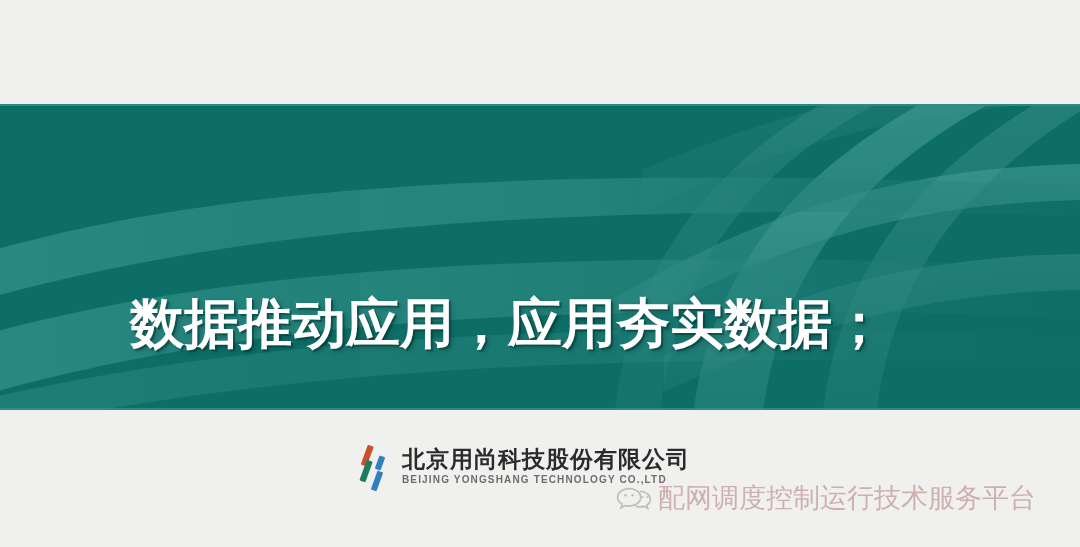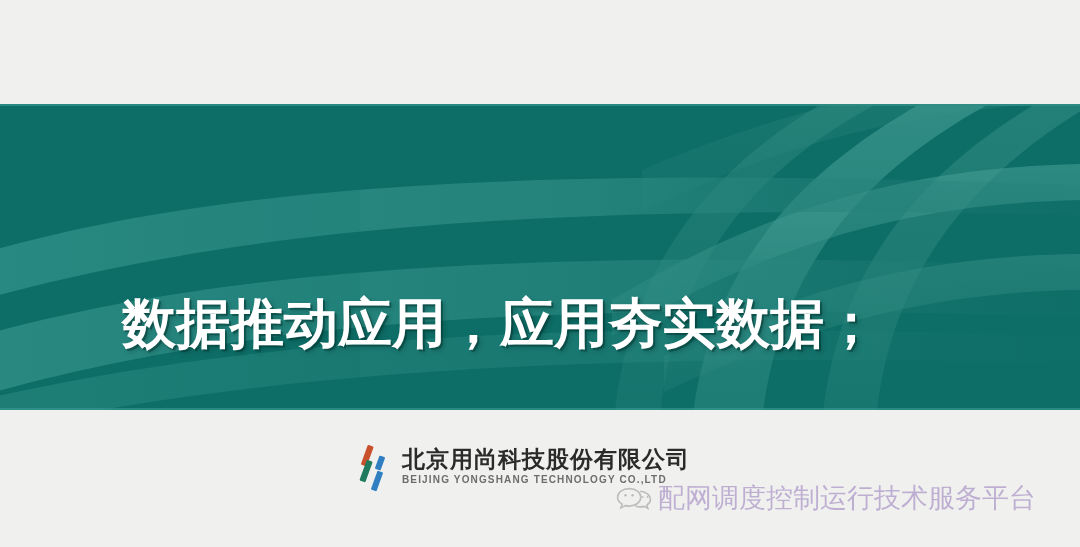--- a/index.html
+++ b/index.html
@@ -45,21 +45,21 @@
     left: 0; bottom: 0;
     width: 1080px;
     height: 2px;
     background: #35978f;
     opacity: .7;
   }
 
   
   #headline {
     position: absolute;
-    left: 0;
+    left: 8px;
     top: 186px;
     width: 1000px;
     text-align: center;
     z-index: 5;
   }
   .hl-line {
     color: #ffffff;
     font-size: 54px;
     line-height: 67px;
     font-weight: bold;
@@ -127,21 +127,21 @@
   #wechat-icon {
     width: 36px;
     height: 31px;
     display: block;
     flex: 0 0 auto;
   }
   #watermark-label {
     margin-left: 6px;
     font-size: 27px;
     line-height: 30px;
-    color: #4c1d95;
+    color: #7f1d1d;
     white-space: nowrap;
     font-family: "DejaVu Sans", sans-serif;
   }
 </style>
 </head>
 <body>
 
 <div id="banner">
 
   <svg id="banner-art" viewBox="0 0 1080 306" preserveAspectRatio="none">

